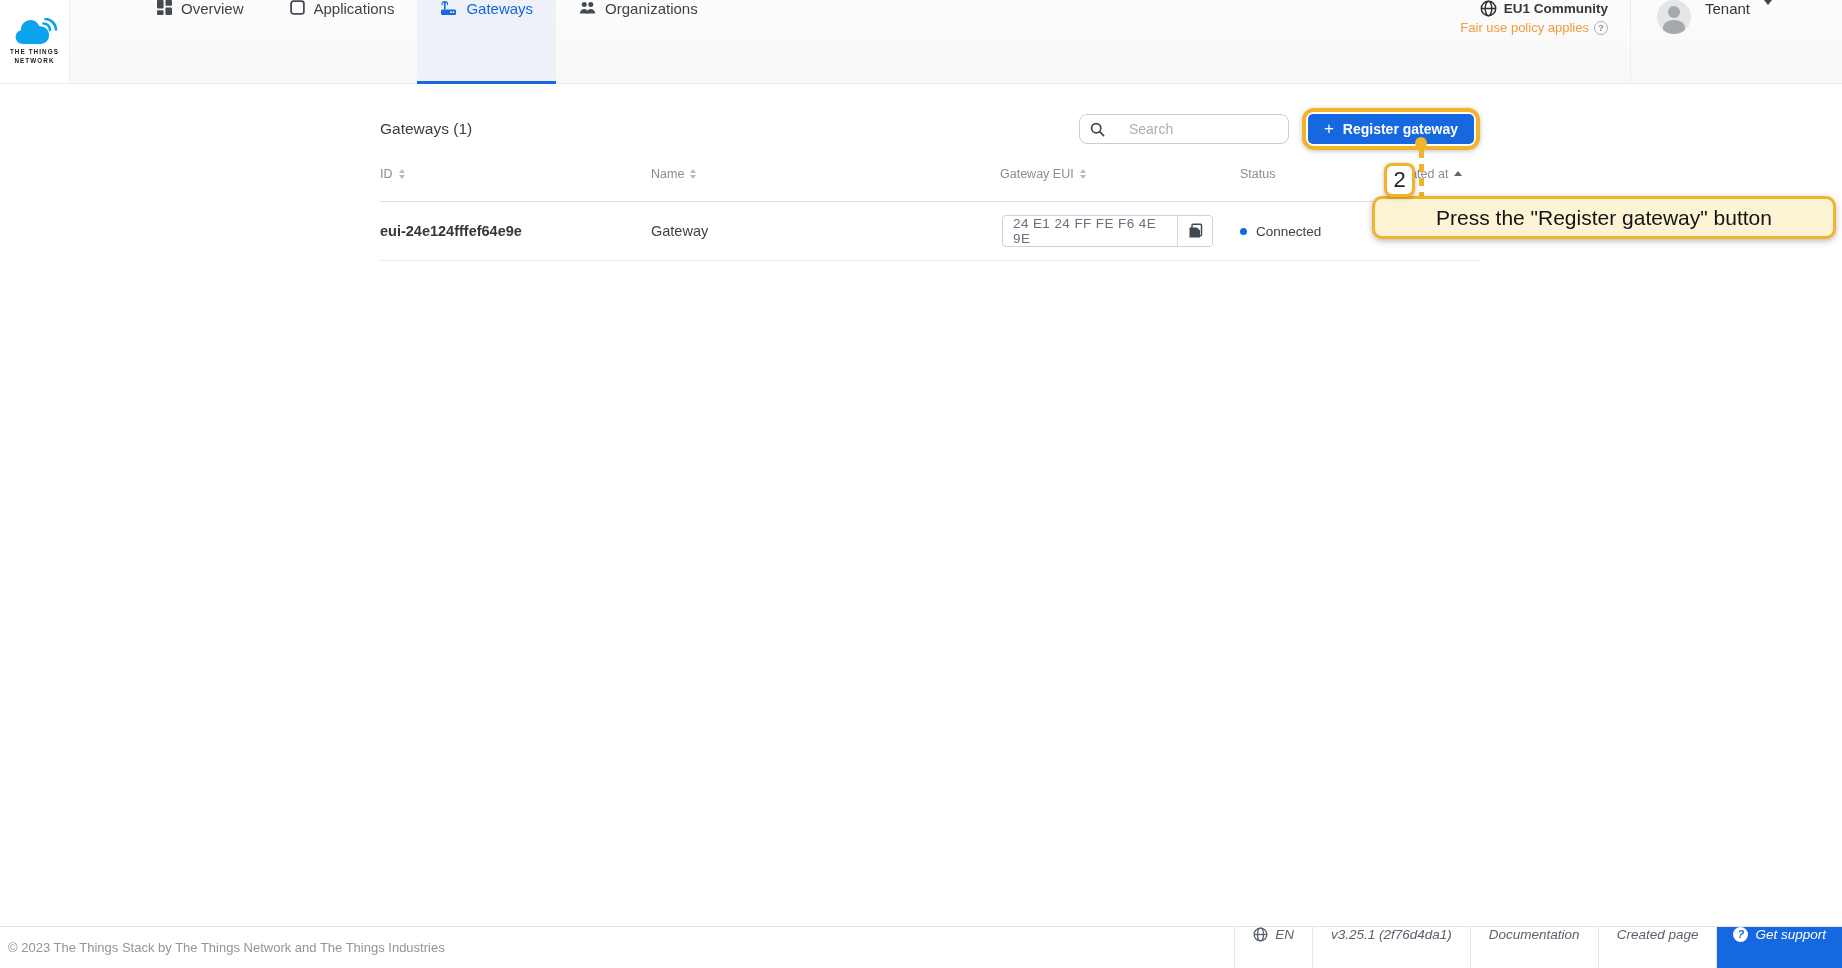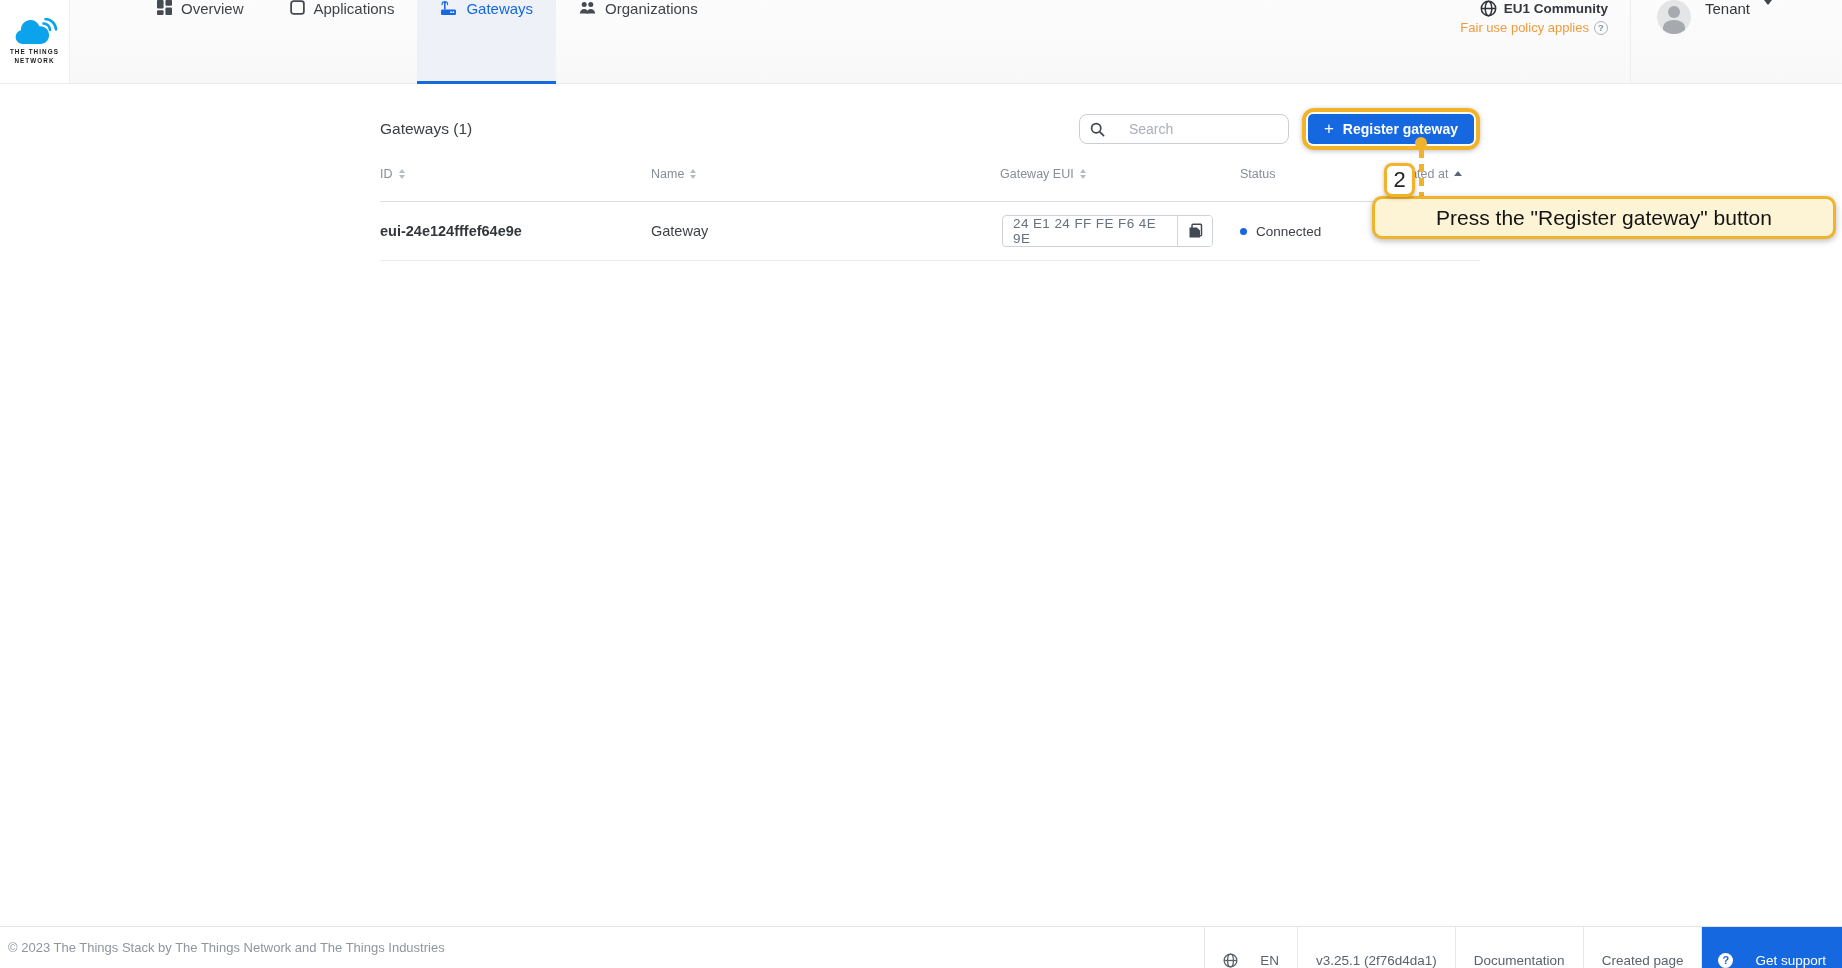--- a/index.html
+++ b/index.html
@@ -130,22 +130,22 @@
   }
 
   
   .footer {
     position:absolute; left:0; bottom:0; width:1842px; height:42px;
     border-top:1px solid #e2e4e7; background:#fff; display:flex; align-items:stretch;
   }
   .copyright { align-self:center; margin-left:8px; font-size:13px; color:#8f959c; }
   .footer-right { margin-left:auto; display:flex; align-items:stretch; }
   .f-cell {
-    display:flex; align-items:flex-end; gap:22px; padding:0 18px;
-    border-left:1px solid #e4e6e9; font-size:13.5px; color:#5a626c; white-space:nowrap;
+    display:flex; align-items:flex-start; gap:7px; padding:0 18px;
+    border-left:1px solid #e4e6e9; font-size:13.5px; color:#5a626c; white-space:nowrap;font-style:italic;
   }
   .f-link { cursor:pointer; }
   .f-support { background:#1568e0; color:#fff; font-weight:400; cursor:pointer; padding:0 16px; }
   .qmark-filled {
     width:15px; height:15px; border-radius:50%; background:#fff; color:#1568e0;
     font-weight:700; font-size:11px; line-height:15px; text-align:center; display:inline-block;
   }
   .icon { display:inline-flex; flex:none; }
 </style>
 </head>

